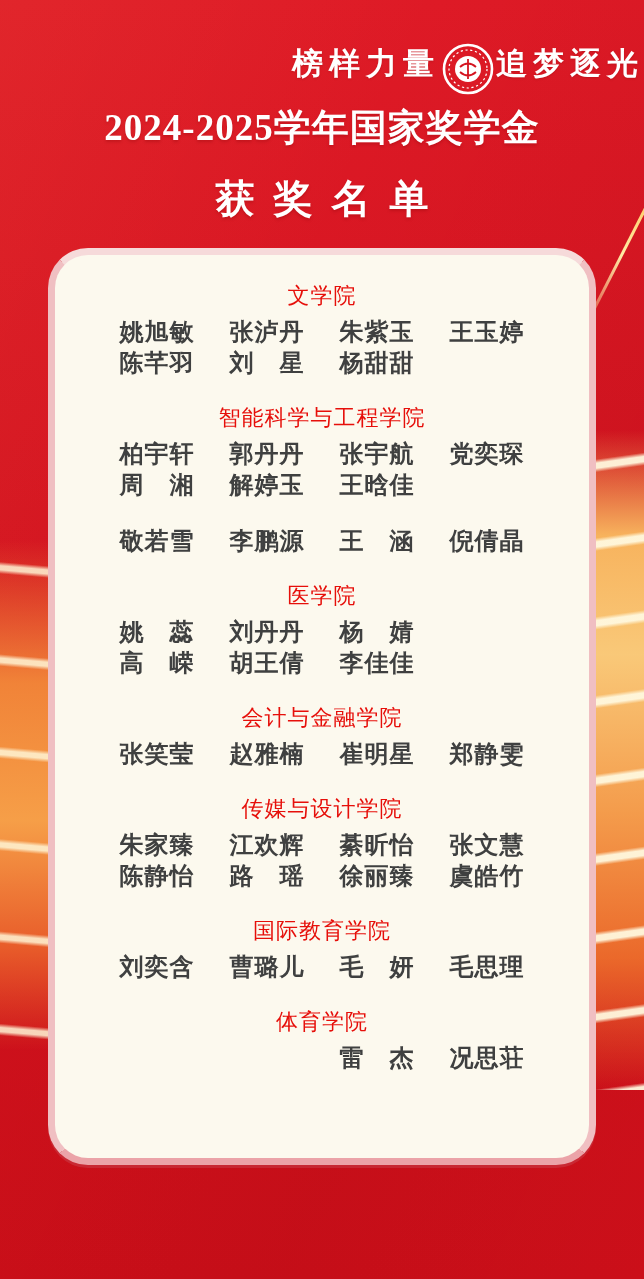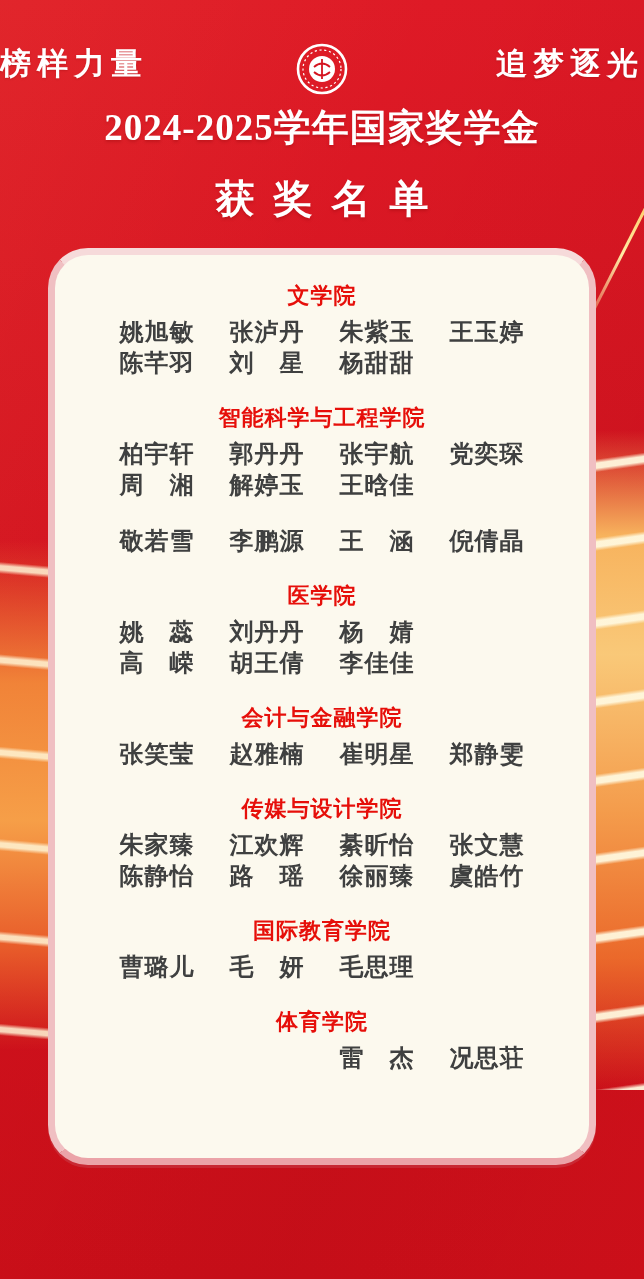--- a/index.html
+++ b/index.html
@@ -47,21 +47,21 @@
         rgba(205,25,20,0) 100%);
   }
   .ray-line{
     position:absolute;right:16px;top:138px;width:3px;height:215px;
     background:linear-gradient(180deg,rgba(255,210,110,0) 0%,#ffcf6e 30%,#ffeaa4 55%,rgba(255,210,110,0) 100%);
     transform:rotate(27deg);
   }
   
   .header{
     position:absolute;top:38px;left:0;width:100%;
-    display:flex;align-items:center;justify-content:space-between;gap:2px;
+    display:flex;align-items:center;justify-content:flex-end;gap:2px;
   }
   .slogan{
     color:#ffffff;font-size:31px;font-weight:bold;letter-spacing:6px;
     text-shadow:0 1px 2px rgba(120,0,0,0.25);
   }
   .seal{width:52px;height:52px;flex:0 0 auto;transform:translateY(5px);}
   
   .title-main{
     position:absolute;top:103px;left:0;width:100%;
     text-align:center;color:#ffffff;
@@ -86,21 +86,21 @@
     border-color:#f6dada #f0bfc2 #eba3a8 #f0bfc2;
     border-radius:40px;
     box-shadow:0 3px 0 rgba(200,90,100,0.35);
   }
   .card-inner{padding-top:26px;}
   .section{margin-bottom:25px;}
   .section-title{
     text-align:center;
     color:var(--accent,#e60f0a);
     font-family:"Liberation Serif","DejaVu Serif",serif;
-    font-weight:bold;font-size:22px;line-height:30px;
+    font-weight:normal;font-size:22px;line-height:30px;
     margin-bottom:5px;letter-spacing:1px;
   }
   .name-row{
     display:flex;justify-content:flex-start;
     width:440px;margin:0 auto;
   }
   .name-row.center{justify-content:flex-end;}
   .name{
     width:110px;flex:0 0 110px;text-align:center;
     font-size:24px;line-height:31px;font-weight:bold;
@@ -205,20 +205,21 @@
           <div class="name-row">
             <span class="name">陈静怡</span>
             <span class="name">路　瑶</span>
             <span class="name">徐丽臻</span>
             <span class="name">虞皓竹</span>
           </div>
         </div>
         <div class="section">
           <div class="section-title">国际教育学院</div>
           <div class="name-row">
+            <span class="name">刘奕含</span>
             <span class="name">曹璐儿</span>
             <span class="name">毛　妍</span>
             <span class="name">毛思理</span>
           </div>
         </div>
         <div class="section">
           <div class="section-title">体育学院</div>
           <div class="name-row center">
             <span class="name">雷　杰</span>
             <span class="name">况思荘</span>

